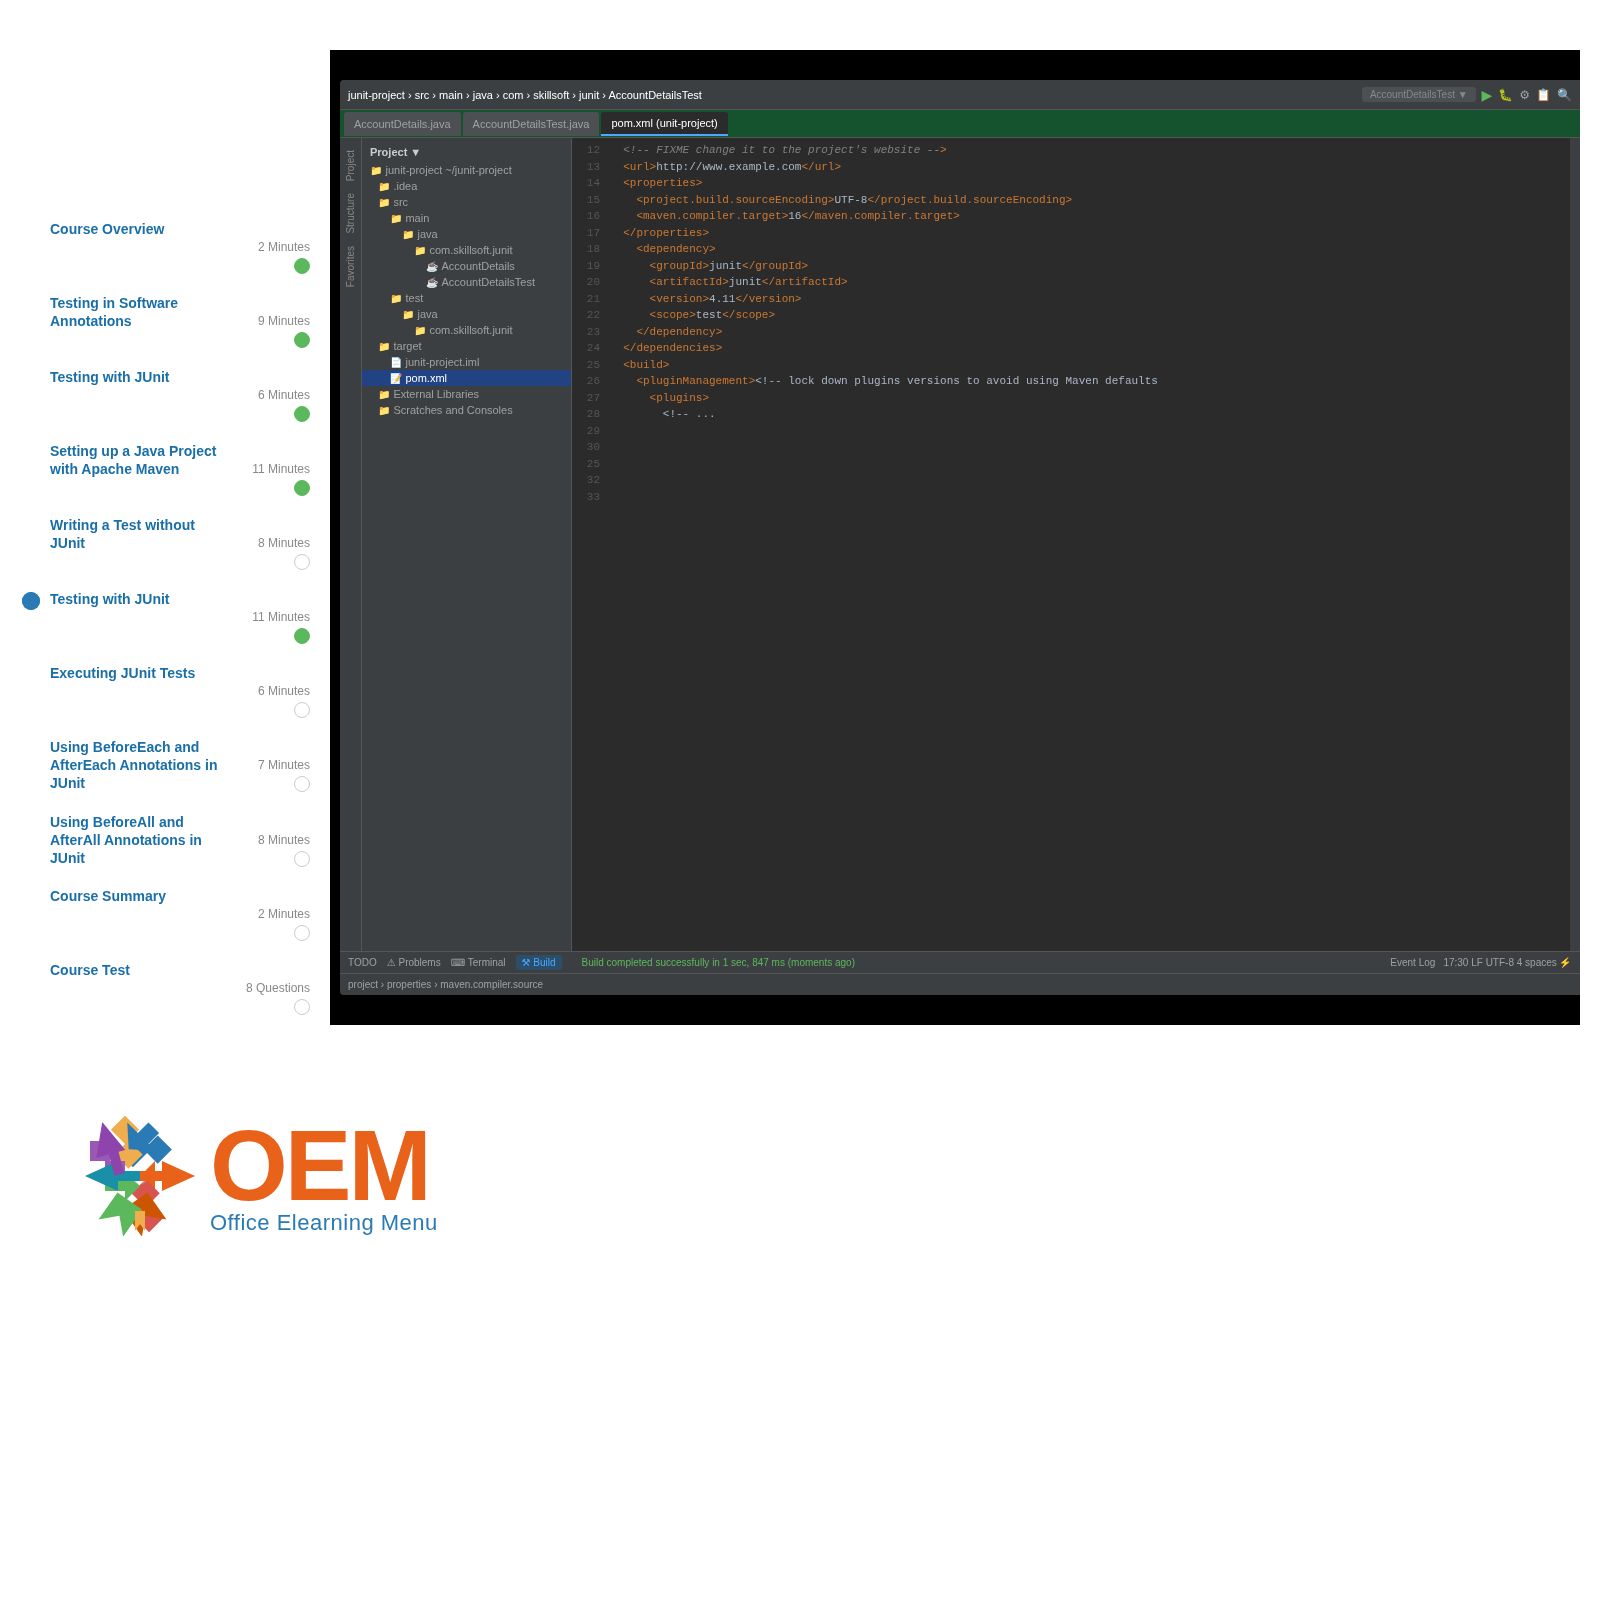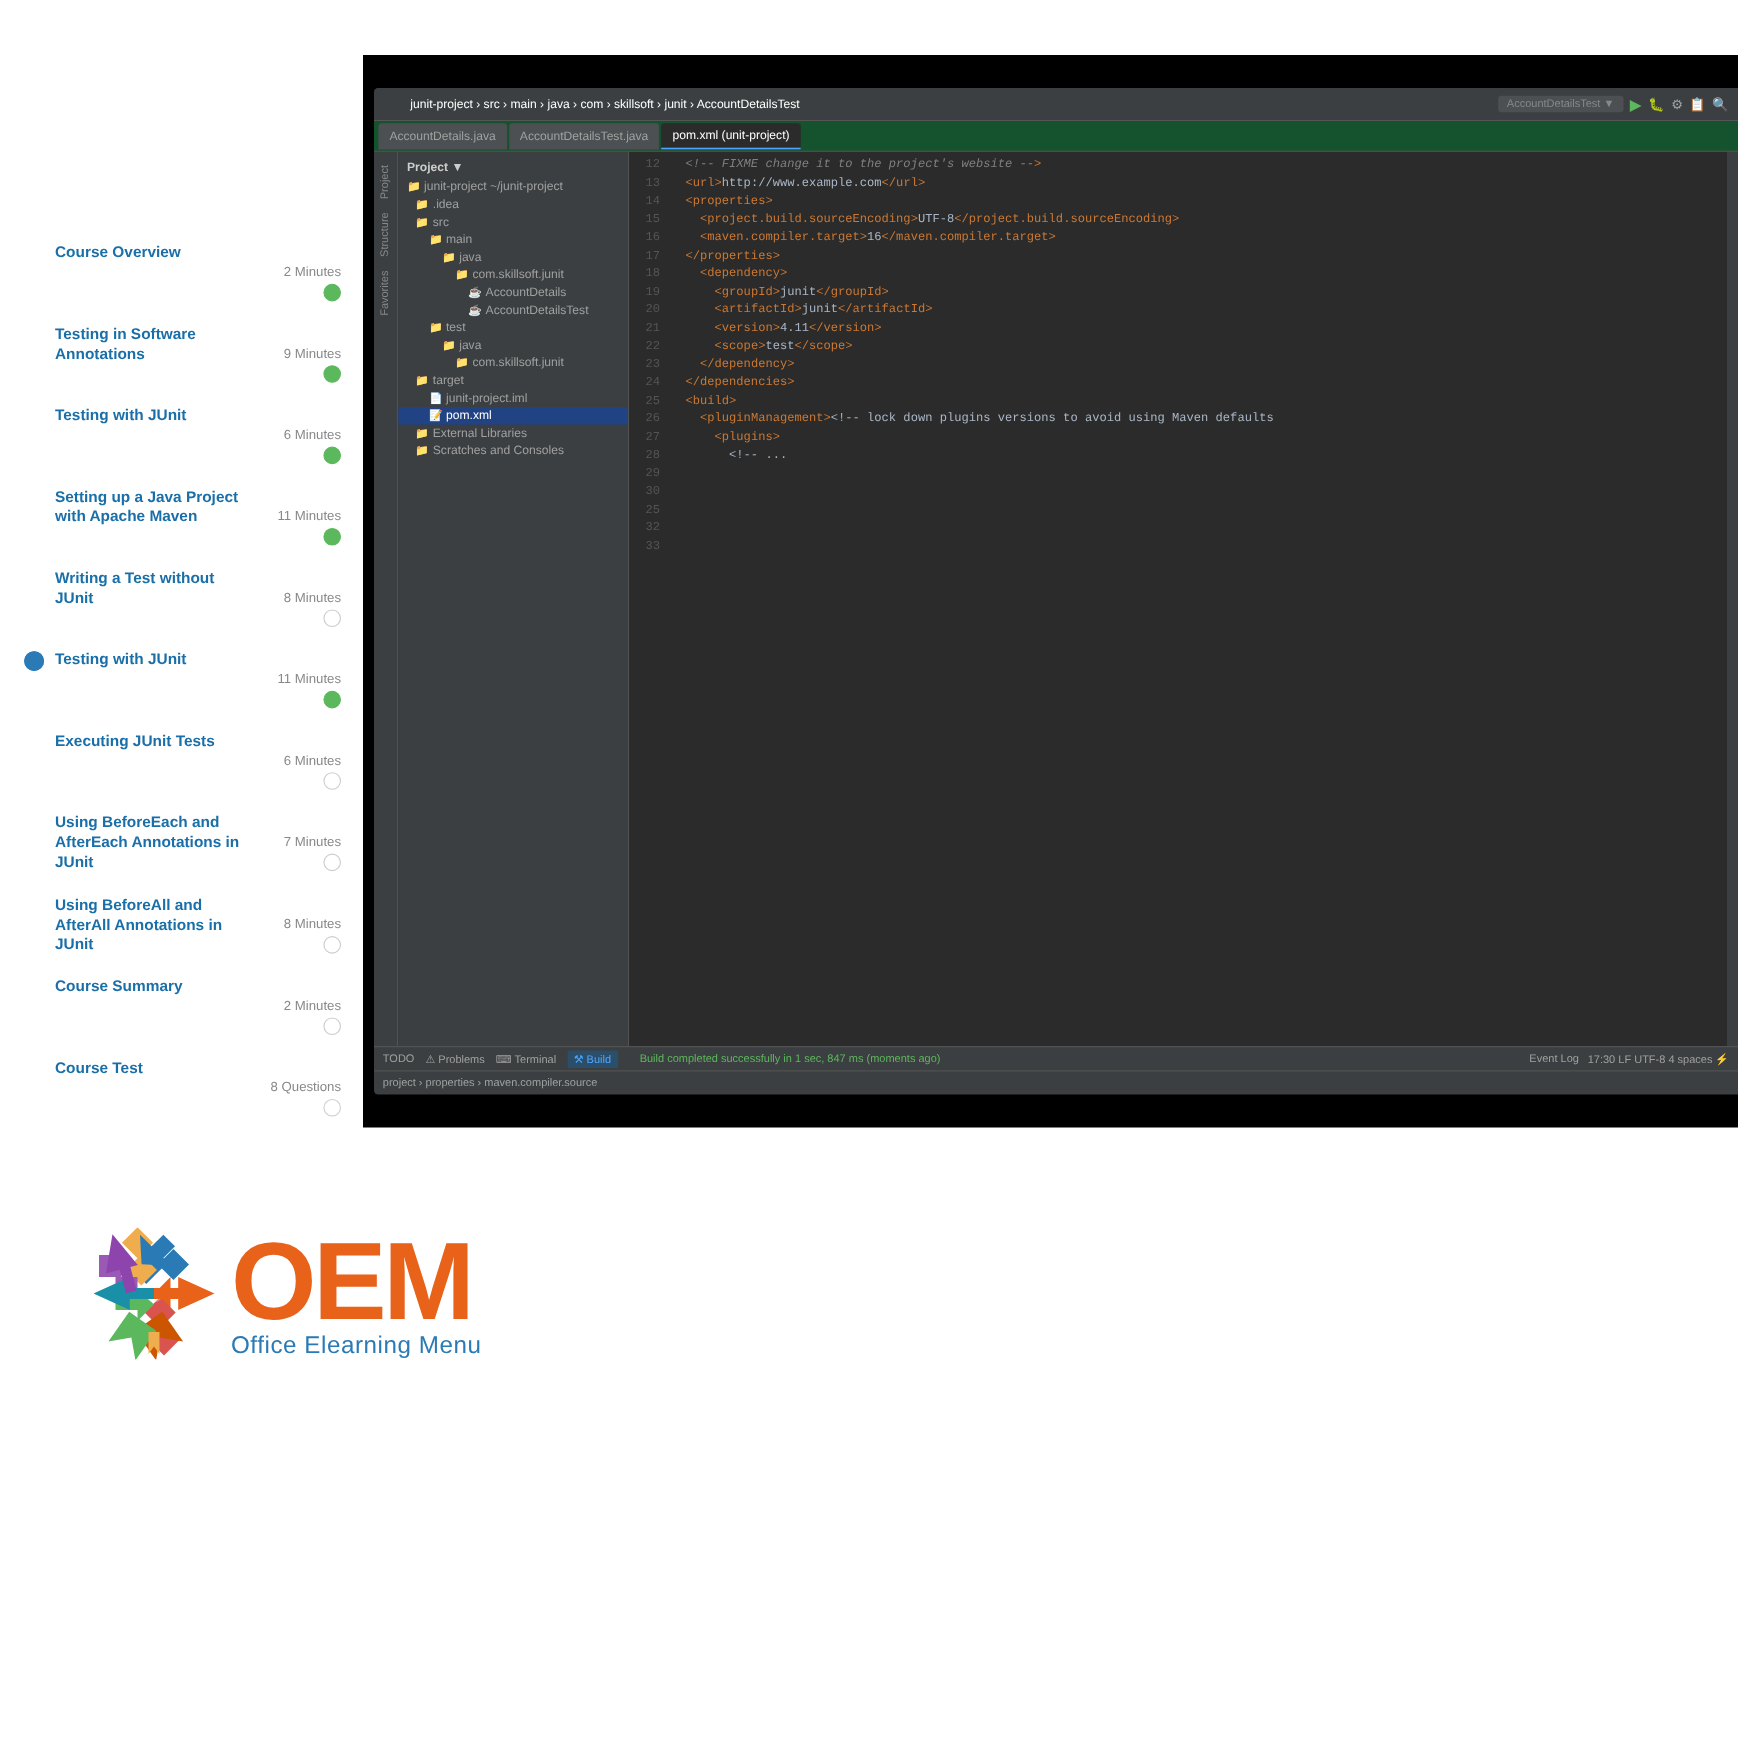--- a/index.html
+++ b/index.html
@@ -145,21 +145,20 @@
       flex-shrink: 0;
     }
 
     .ide-topbar-text {
       font-size: 11px;
       color: #a0a0a0;
     }
 
     .ide-topbar-text.active {
       color: #ffffff;
-      margin-left: 25px;
     }
 
     .ide-tab-bar {
       background: #14532d;
       height: 28px;
       display: flex;
       align-items: center;
       padding: 0 4px;
       gap: 2px;
       border-bottom: 1px solid #555;

